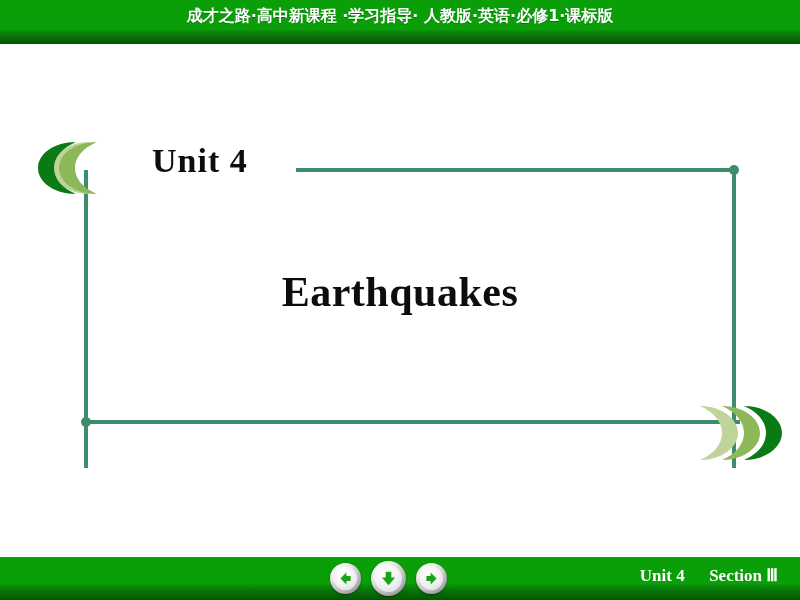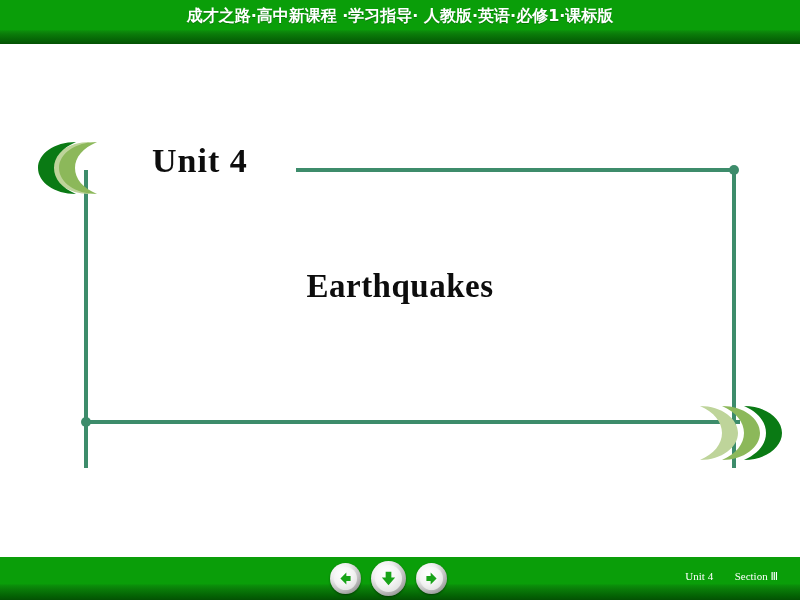--- a/index.html
+++ b/index.html
@@ -91,21 +91,21 @@
     font-family: "Liberation Serif", serif;
     letter-spacing: 1px;
     white-space: nowrap;
   }
   .lesson-title {
     position: absolute;
     left: 0;
     top: 224px;
     width: 800px;
     text-align: center;
-    font-size: 33px;
+    font-size: 42px;
     font-weight: bold;
     color: #0d0d0d;
     font-family: "Liberation Serif", serif;
     letter-spacing: 0.5px;
   }
 
   
   .footer {
     position: absolute;
     left: 0; top: 557px;
@@ -148,22 +148,22 @@
   .nav-btn svg { position: relative; z-index: 2; }
   .nav-btn-mid { width: 35px; height: 35px; }
 
   .footer-label {
     position: absolute;
     right: 22px;
     top: 0;
     height: 38px;
     line-height: 38px;
     color: #ffffff;
-    font-size: 11px;
-    font-weight: normal;
+    font-size: 17px;
+    font-weight: bold;
     font-family: "Liberation Serif", serif;
     white-space: nowrap;
   }
   .footer-label .gap { display: inline-block; width: 16px; }
 </style>
 </head>
 <body>
 
 <div class="header">
   <div class="header-title">成才之路·高中新课程 ·学习指导· 人教版·英语·必修1·课标版</div>

